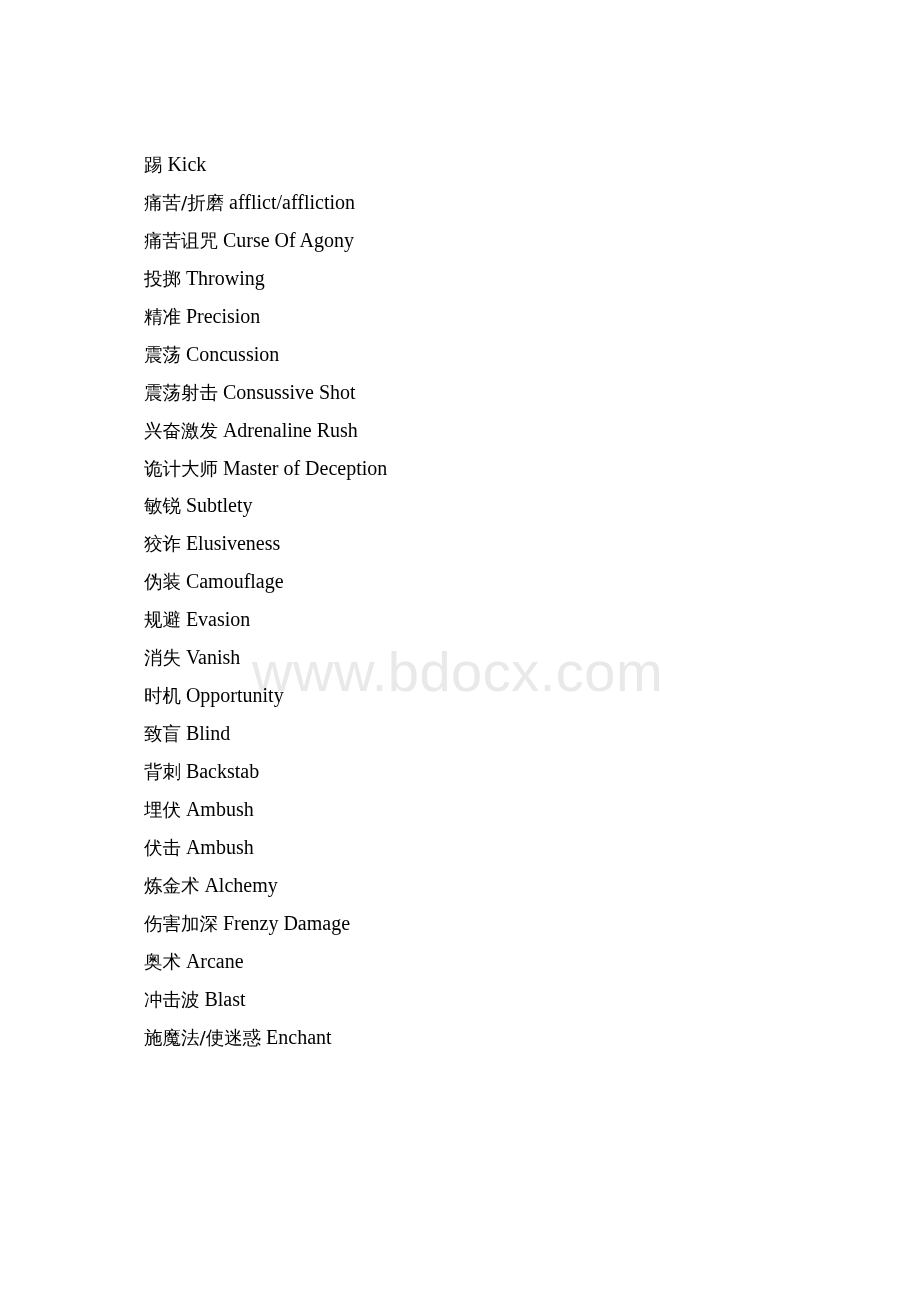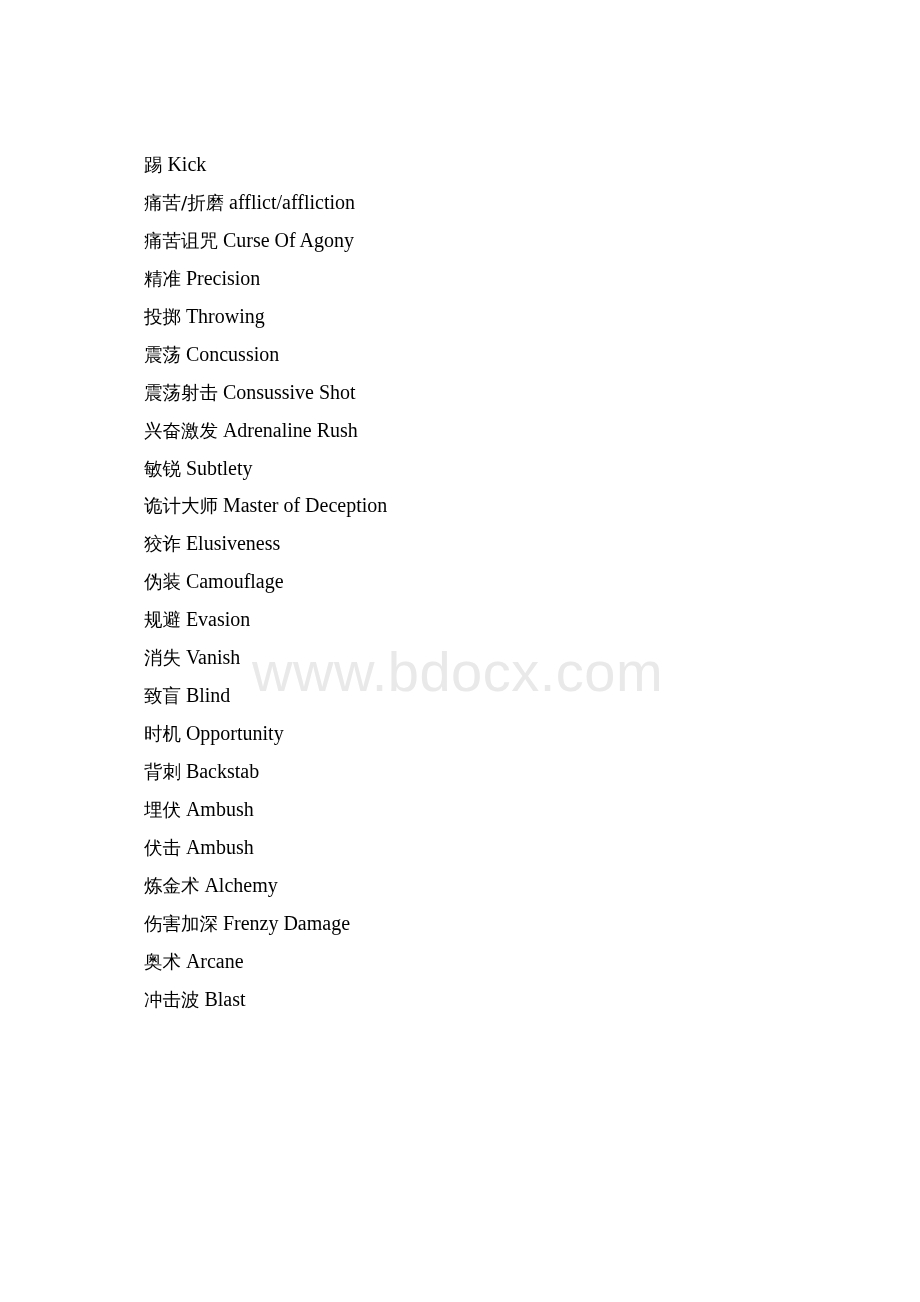--- a/index.html
+++ b/index.html
@@ -73,35 +73,36 @@
 <body>
 
 <div id="page">
 
   <div id="watermark">www.bdocx.com</div>
 
   <div id="content">
       <div class="entry-line"><span class="cjk">踢</span> <span class="latin">Kick</span></div>
       <div class="entry-line"><span class="cjk">痛苦/折磨</span> <span class="latin">afflict/affliction</span></div>
       <div class="entry-line"><span class="cjk">痛苦诅咒</span> <span class="latin">Curse Of Agony</span></div>
+      <div class="entry-line"><span class="cjk">投掷</span> <span class="latin">Throwing</span></div>
       <div class="entry-line"><span class="cjk">精准</span> <span class="latin">Precision</span></div>
-      <div class="entry-line"><span class="cjk">投掷</span> <span class="latin">Throwing</span></div>
       <div class="entry-line"><span class="cjk">震荡</span> <span class="latin">Concussion</span></div>
       <div class="entry-line"><span class="cjk">震荡射击</span> <span class="latin">Consussive Shot</span></div>
       <div class="entry-line"><span class="cjk">兴奋激发</span> <span class="latin">Adrenaline Rush</span></div>
+      <div class="entry-line"><span class="cjk">诡计大师</span> <span class="latin">Master of Deception</span></div>
       <div class="entry-line"><span class="cjk">敏锐</span> <span class="latin">Subtlety</span></div>
-      <div class="entry-line"><span class="cjk">诡计大师</span> <span class="latin">Master of Deception</span></div>
       <div class="entry-line"><span class="cjk">狡诈</span> <span class="latin">Elusiveness</span></div>
       <div class="entry-line"><span class="cjk">伪装</span> <span class="latin">Camouflage</span></div>
       <div class="entry-line"><span class="cjk">规避</span> <span class="latin">Evasion</span></div>
       <div class="entry-line"><span class="cjk">消失</span> <span class="latin">Vanish</span></div>
+      <div class="entry-line"><span class="cjk">时机</span> <span class="latin">Opportunity</span></div>
       <div class="entry-line"><span class="cjk">致盲</span> <span class="latin">Blind</span></div>
-      <div class="entry-line"><span class="cjk">时机</span> <span class="latin">Opportunity</span></div>
       <div class="entry-line"><span class="cjk">背刺</span> <span class="latin">Backstab</span></div>
       <div class="entry-line"><span class="cjk">埋伏</span> <span class="latin">Ambush</span></div>
       <div class="entry-line"><span class="cjk">伏击</span> <span class="latin">Ambush</span></div>
       <div class="entry-line"><span class="cjk">炼金术</span> <span class="latin">Alchemy</span></div>
       <div class="entry-line"><span class="cjk">伤害加深</span> <span class="latin">Frenzy Damage</span></div>
       <div class="entry-line"><span class="cjk">奥术</span> <span class="latin">Arcane</span></div>
       <div class="entry-line"><span class="cjk">冲击波</span> <span class="latin">Blast</span></div>
+      <div class="entry-line"><span class="cjk">施魔法/使迷惑</span> <span class="latin">Enchant</span></div>
     </div>
 
 </div>
 
 </body></html>

